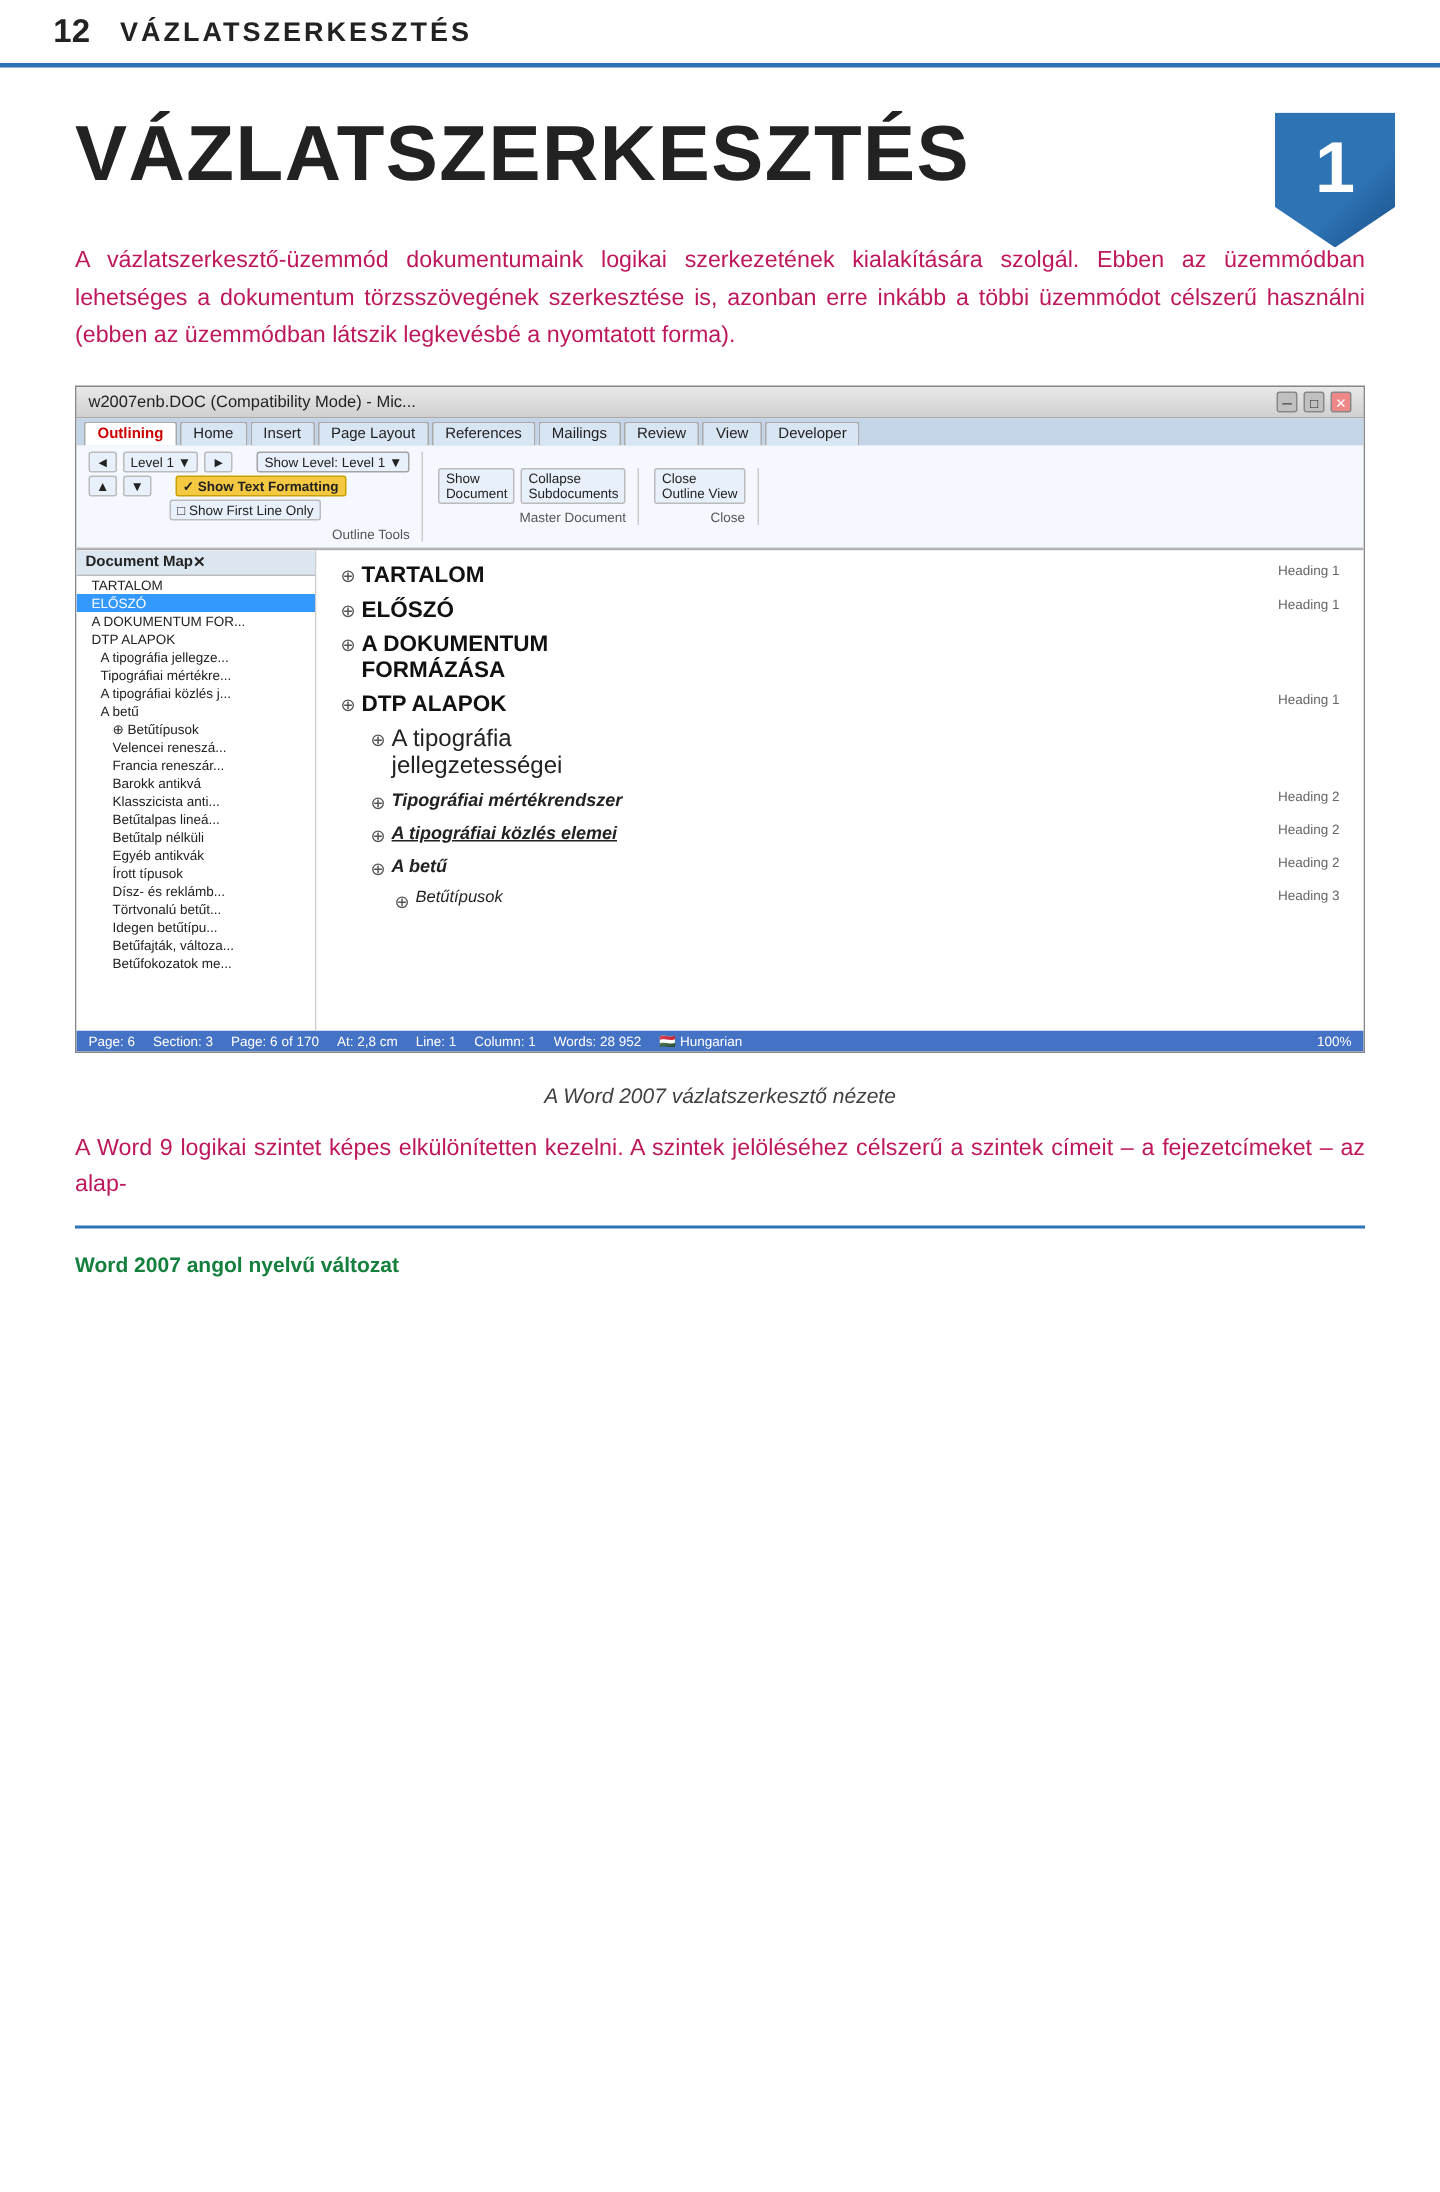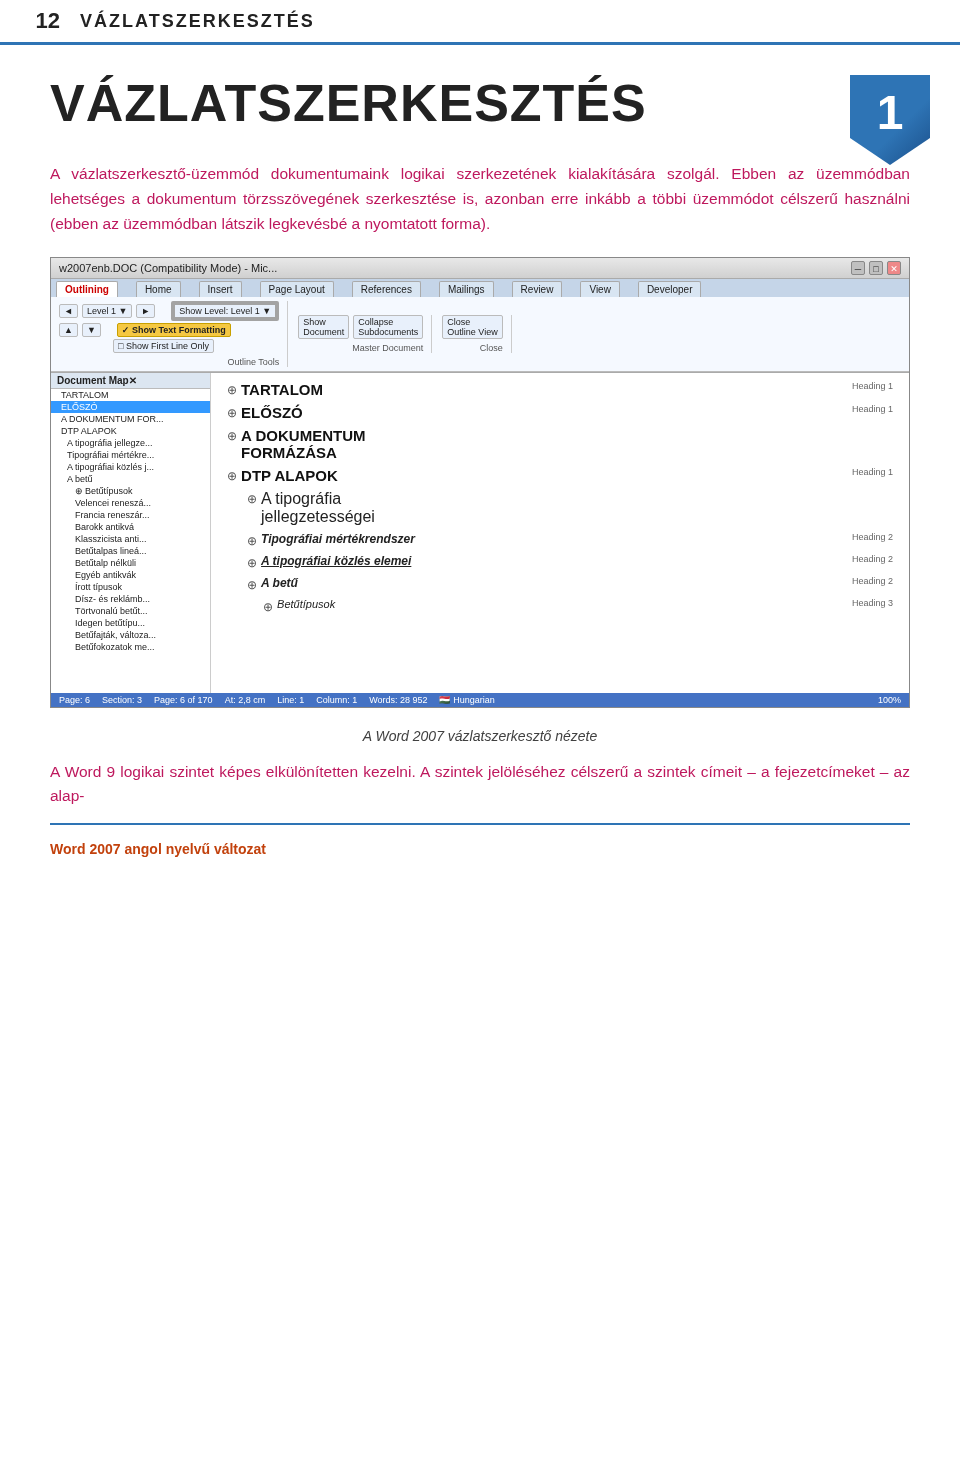--- a/index.html
+++ b/index.html
@@ -134,21 +134,21 @@
     
     .ribbon {
       background: #dce6f1;
       border-bottom: 1px solid #aaa;
     }
     .ribbon-tabs {
       display: flex;
       background: #c5d5e8;
       padding: 0 5px;
       font-size: 10px;
-      gap: 18px;
+      gap: 2px;
       padding-top: 2px;
     }
     .ribbon-tab {
       padding: 2px 8px;
       background: #d8e5f2;
       border: 1px solid #aaa;
       border-bottom: none;
       font-size: 10px;
       cursor: pointer;
       border-radius: 2px 2px 0 0;
@@ -194,21 +194,21 @@
       cursor: pointer;
       white-space: nowrap;
     }
     .ribbon-btn.highlighted {
       background: #f5c842;
       border-color: #c8a000;
       font-weight: bold;
     }
     .ribbon-dropdown {
       background: #e8f0fb;
-      border: 4px solid #a3a3a3;
+      border: 1px solid #a3a3a3;
       border-radius: 2px;
       font-size: 9px;
       padding: 1px 4px;
       display: flex;
       align-items: center;
       gap: 2px;
     }
 
     
     .word-body {
@@ -286,21 +286,21 @@
 
     
     .bottom-section {
       border-top: 2px solid #2e74b5;
       padding: 16px 0 0 0;
       margin-top: 10px;
     }
     .bottom-label {
       font-size: 14px;
       font-weight: bold;
-      color: #c2410c;
+      color: #15803d;
       margin-bottom: 4px;
     }
   </style>
 </head>
 <body>
 
 <div class="top-header">
   <span class="chapter-number">12</span>
   <span class="chapter-title-top">VÁZLATSZERKESZTÉS</span>
 </div>

